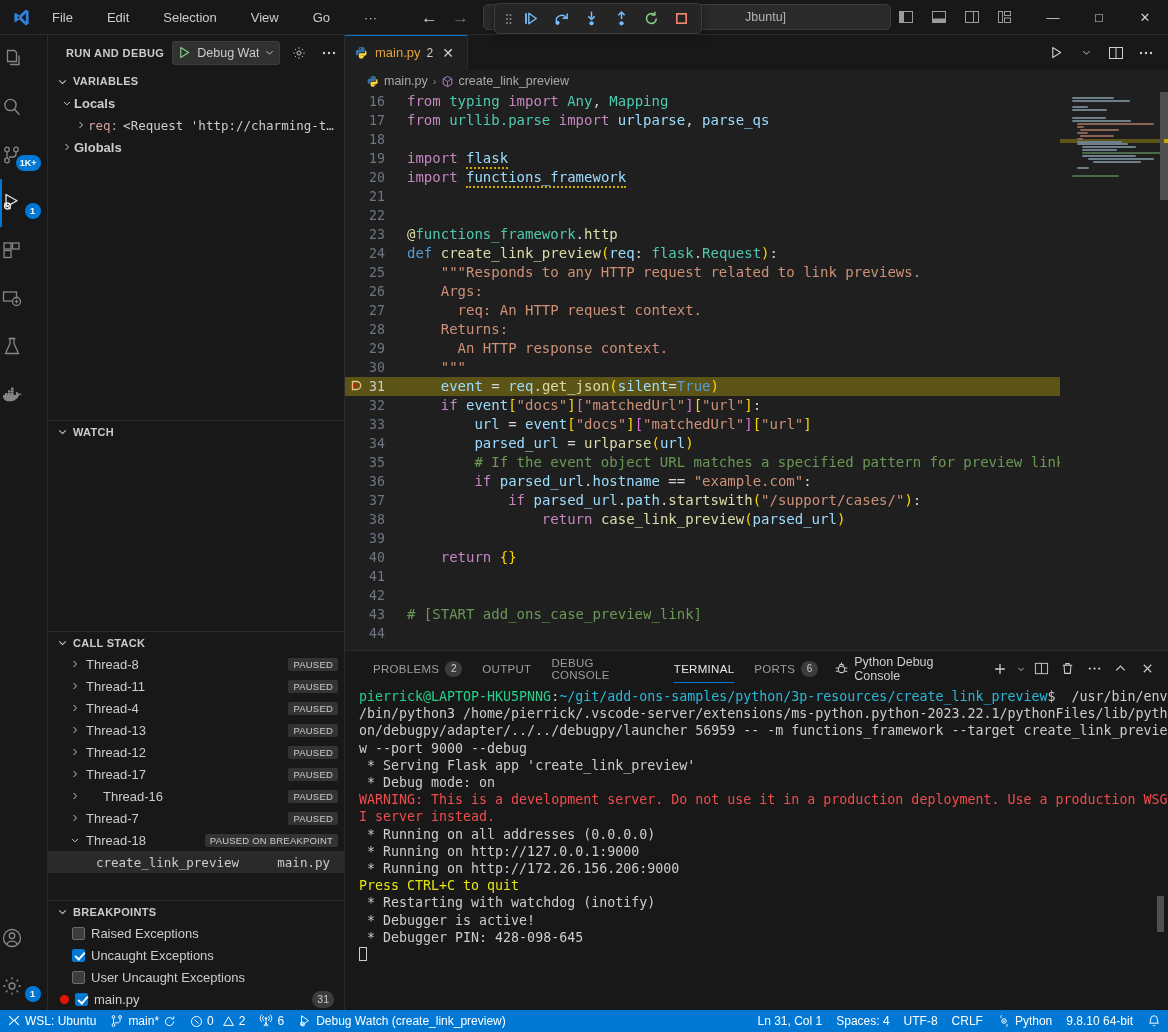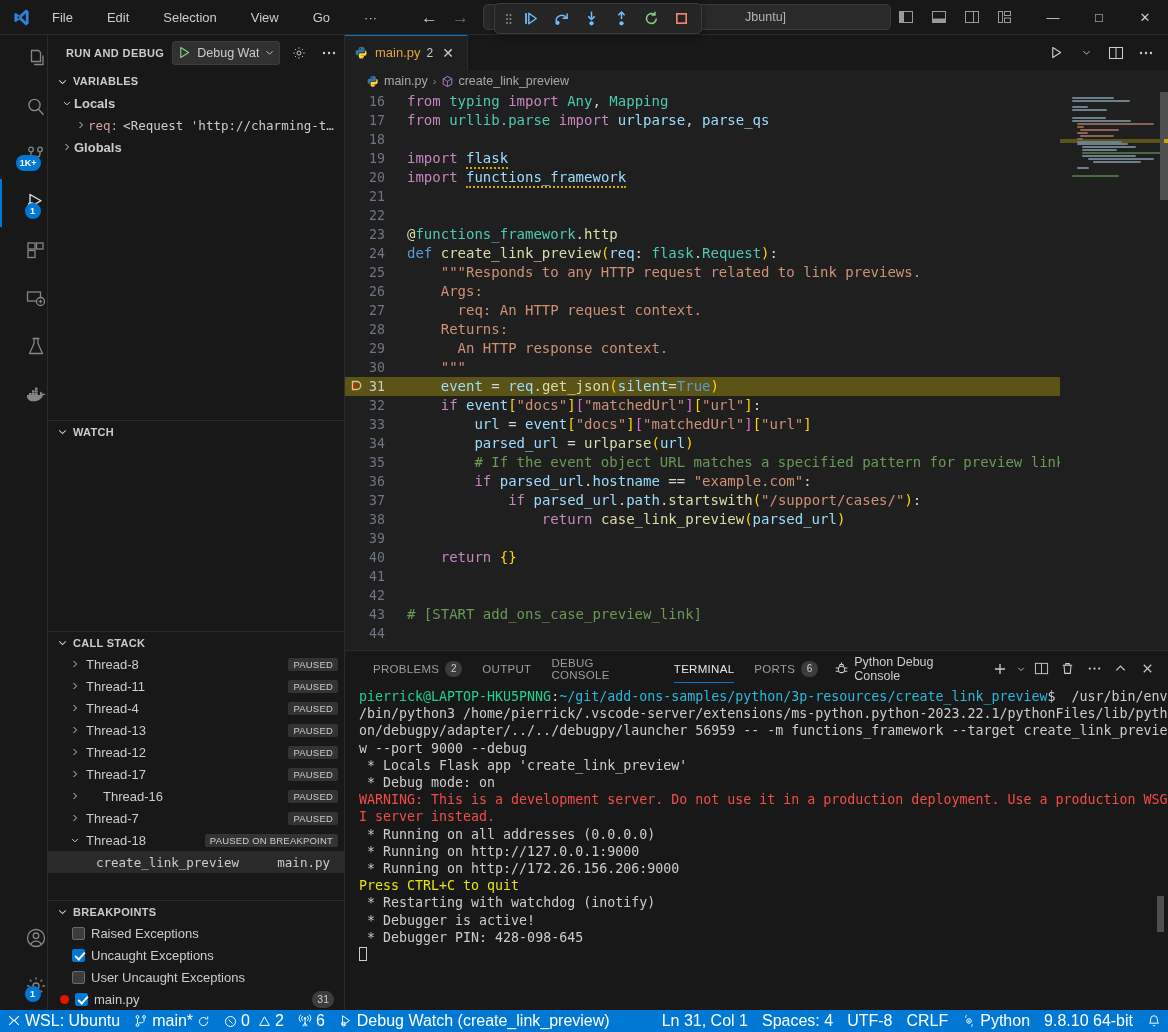--- a/index.html
+++ b/index.html
@@ -53,21 +53,21 @@
   
   .main { flex: 1; display: flex; min-height: 0; }
 
   
   .activitybar {
     width: 48px; background: #181818; flex: 0 0 48px;
     display: flex; flex-direction: column; align-items: center;
     border-right: 1px solid #2b2b2b;
   }
   .act-item {
-    width: 48px; height: 48px; display: flex; align-items: center; justify-content: flex-end;
+    width: 48px; height: 48px; display: flex; align-items: center; justify-content: flex-start;
     position: relative; color: #868686;
   }
   .act-item.active { color: #e7e7e7; }
   .act-item.active::before {
     content: ""; position: absolute; left: 0; top: 0; bottom: 0; width: 2px; background: #0078d4;
   }
   .act-badge {
     position: absolute; right: 7px; bottom: 8px; min-width: 16px; height: 16px;
     background: #0078d4; color: #fff; border-radius: 8px; font-size: 9px;
     display: flex; align-items: center; justify-content: center; padding: 0 4px;
@@ -223,21 +223,21 @@
   .t-red   { color: #f14c4c; }
   .t-yellow{ color: #e5e510; }
   .t-white { color: #cccccc; }
   .t-cursor { display: inline-block; width: 8px; height: 14px; border: 1px solid #cccccc; vertical-align: -2px; }
   .term-scroll { position: absolute; right: 1px; top: 2px; width: 10px; height: 250px; }
   .term-thumb { position: absolute; left: 0; top: 208px; width: 7px; height: 36px; background: #4f4f4f; }
 
   
   .statusbar {
     height: 22px; flex: 0 0 22px; background: #0078d4; display: flex; align-items: center;
-    color: #ffffff; font-size: 16px; padding: 0 0 0 0;
+    color: #ffffff; font-size: 12px; padding: 0 0 0 0;
   }
   .sb-item { display: flex; align-items: center; gap: 4px; padding: 0 7px; height: 22px; white-space: nowrap; }
   .sb-right { margin-left: auto; display: flex; align-items: center; }
   svg { display: block; }
 </style>
 </head>
 <body>
 
 <div class="titlebar">
   <div class="vscode-logo">
@@ -814,21 +814,21 @@
                 <path d="M4 4l8 8M12 4l-8 8" stroke="#cccccc" stroke-width="1.2"></path>
               </svg>
           </div>
         </div>
       </div>
       <div class="term-body" id="term-body">
         <div class="term-scroll">
           <div class="term-thumb"></div>
         </div>
       <div class="tline"><span class="t-green">pierrick@LAPTOP-HKU5PNNG</span><span class="t-white">:</span><span class="t-cyan">~/git/add-ons-samples/python/3p-resources/create_link_preview</span><span class="t-white">$  /usr/bin/env /bin/python3 /home/pierrick/.vscode-server/extensions/ms-python.python-2023.22.1/pythonFiles/lib/python/debugpy/adapter/../../debugpy/launcher 56959 -- -m functions_framework --target create_link_preview --port 9000 --debug</span></div>
-          <div class="tline"><span class="t-white"> * Locals Flask app 'create_link_preview'</span></div>
+          <div class="tline"><span class="t-white"> * Serving Flask app 'create_link_preview'</span></div>
           <div class="tline"><span class="t-white"> * Debug mode: on</span></div>
           <div class="tline"><span class="t-red">WARNING: This is a development server. Do not use it in a production deployment. Use a production WSGI server instead.</span></div>
           <div class="tline"><span class="t-white"> * Running on all addresses (0.0.0.0)</span></div>
           <div class="tline"><span class="t-white"> * Running on http://127.0.0.1:9000</span></div>
           <div class="tline"><span class="t-white"> * Running on http://172.26.156.206:9000</span></div>
           <div class="tline"><span class="t-yellow">Press CTRL+C to quit</span></div>
           <div class="tline"><span class="t-white"> * Restarting with watchdog (inotify)</span></div>
           <div class="tline"><span class="t-white"> * Debugger is active!</span></div>
           <div class="tline"><span class="t-white"> * Debugger PIN: 428-098-645</span></div>
           <div class="tline"><span class="t-cursor"></span></div>

